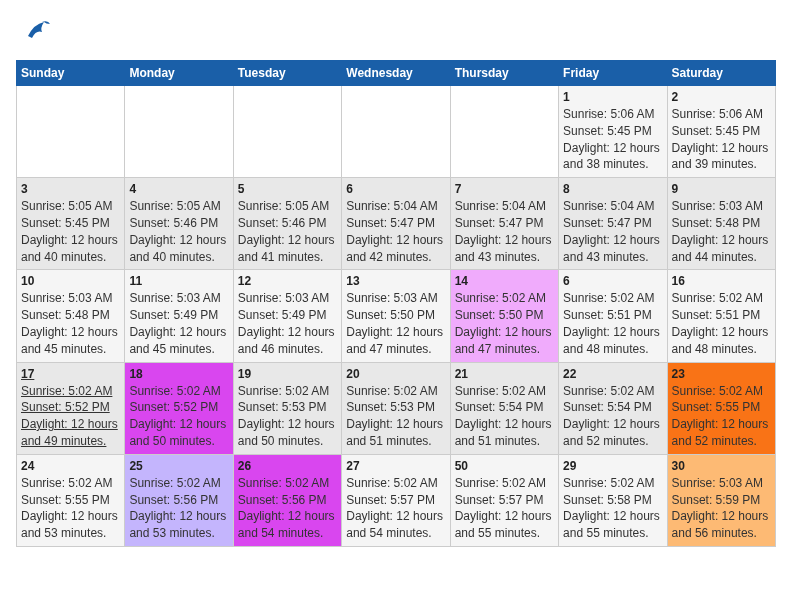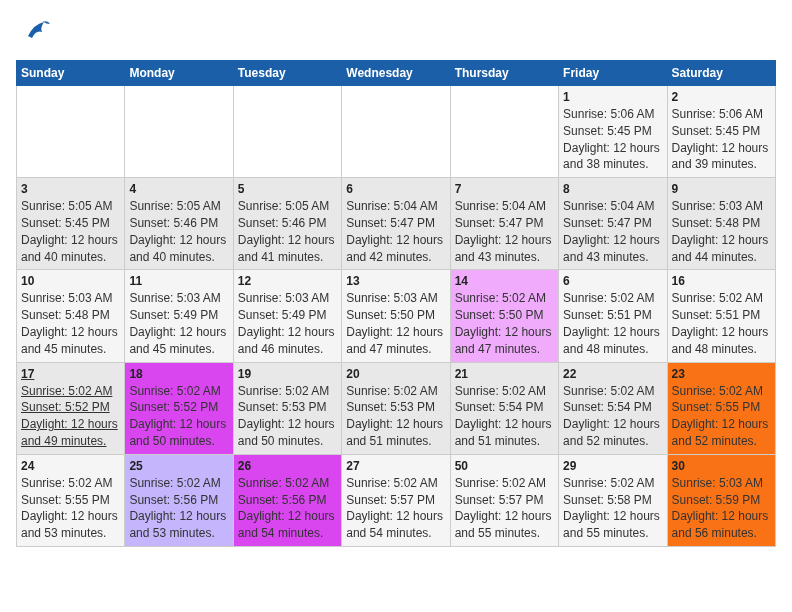--- a/index.html
+++ b/index.html
@@ -299,21 +299,21 @@
           <div class="day-info" style="white-space: pre-line;">Sunrise: 5:02 AM
 Sunset: 5:57 PM
 Daylight: 12 hours and 55 minutes.</div>
         </td>
         <td style="background: rgb(245, 245, 245);">
           <div class="day-number">29</div>
           <div class="day-info" style="white-space: pre-line;">Sunrise: 5:02 AM
 Sunset: 5:58 PM
 Daylight: 12 hours and 55 minutes.</div>
         </td>
-        <td style="background: #f97316;">
+        <td style="background: #fdba74;">
           <div class="day-number">30</div>
           <div class="day-info" style="white-space: pre-line;">Sunrise: 5:03 AM
 Sunset: 5:59 PM
 Daylight: 12 hours and 56 minutes.</div>
         </td>
       </tr>
     </tbody>
 </table>
 
 </body></html>

